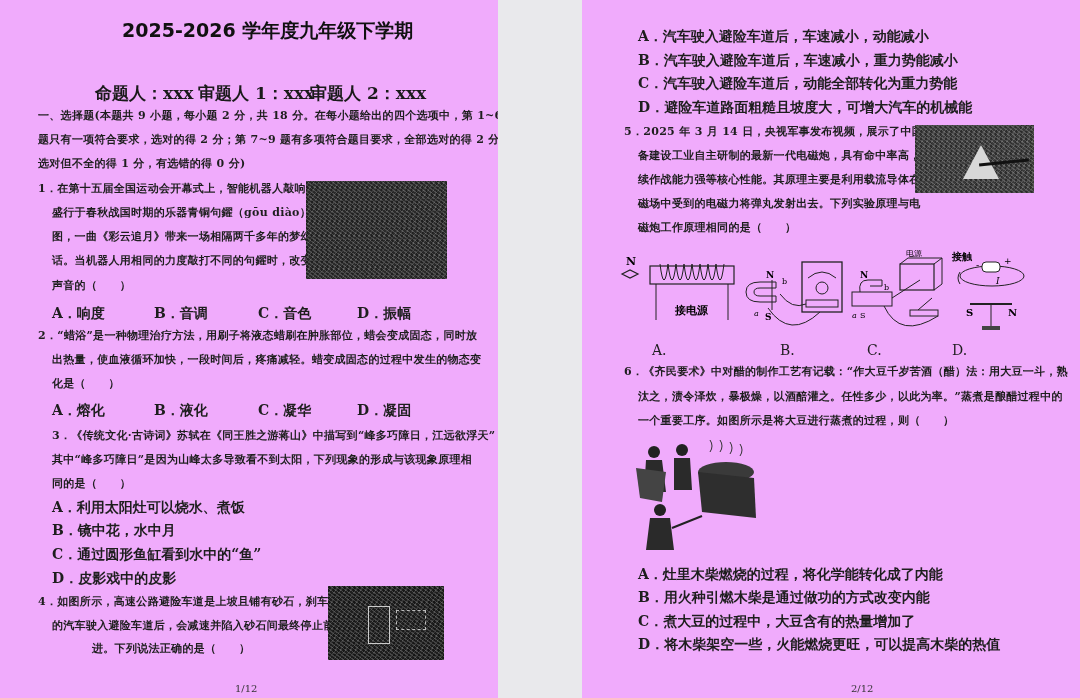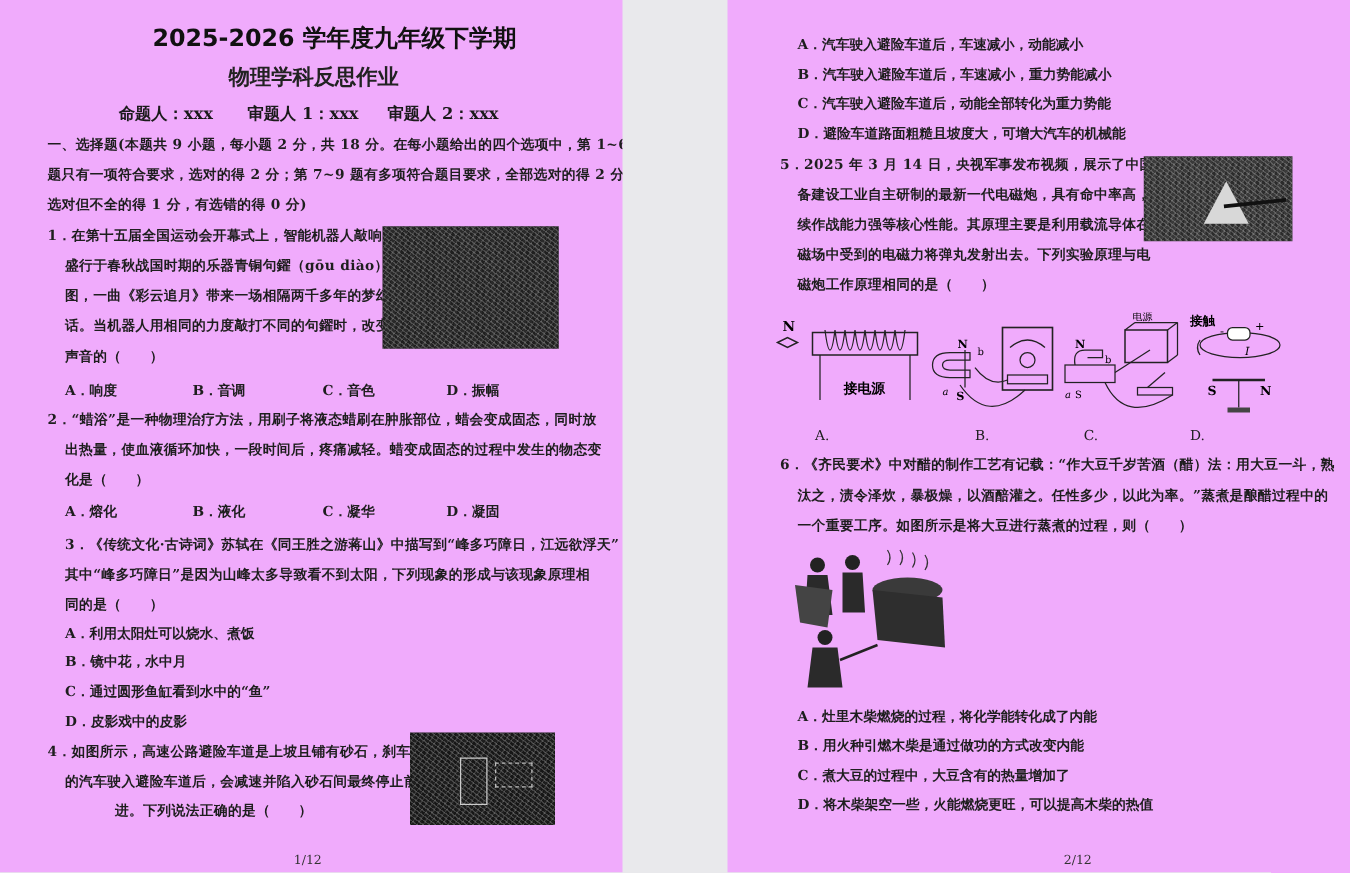--- a/index.html
+++ b/index.html
@@ -4,39 +4,38 @@
 <style>
   * { box-sizing: border-box; margin: 0; padding: 0; }
   html, body { width: 1080px; height: 698px; overflow: hidden; background: #e9e9ec; }
   body { position: relative; font-family: "DejaVu Serif", "Liberation Serif", serif; color: #1a1a1a; }
   .page { position: absolute; top: 0; height: 698px; background: #f0abfc; overflow: hidden; }
   #page1 { left: 0; width: 498px; }
   #page2 { left: 582px; width: 498px; }
   .abs { position: absolute; white-space: nowrap; }
   .title { font-family: "DejaVu Sans", "Liberation Sans", sans-serif; font-weight: bold; font-size: 19px; color: #111; }
   .subtitle { font-family: "DejaVu Sans", "Liberation Sans", sans-serif; font-size: 17px; font-weight: bold; color: #222; }
-  .meta { font-size: 13px; font-weight: bold; }
+  .meta { font-size: 17px; font-weight: bold; }
   .txt { font-size: 11px; font-weight: bold; color: #1e1e1e; letter-spacing: 0.3px; }
-  .opt { font-size: 11px; font-weight: bold; color: #1e1e1e; }
+  .opt { font-size: 14px; font-weight: bold; color: #1e1e1e; }
   .pgnum { font-size: 10px; color: #333; }
   .photo { position: absolute; background: #2a2a2a; overflow: hidden; }
   .photo .noise { position: absolute; inset: 0;
     background:
       repeating-linear-gradient(37deg, rgba(255,255,255,0.18) 0 1px, transparent 1px 3px),
       repeating-linear-gradient(-53deg, rgba(255,255,255,0.12) 0 1px, transparent 1px 4px),
       repeating-linear-gradient(90deg, rgba(0,0,0,0.25) 0 2px, transparent 2px 5px);
   }
   .diagram { position: absolute; }
 </style>
 </head>
 <body>
 
 <div class="page" id="page1">
   <div class="abs title" style="left:122px; top:18px;">2025-2026 学年度九年级下学期</div>
-  <div class="abs subtitle" style="left:183px; top:50px;">物理学科反思作业</div>
 
   <div class="abs meta" style="left:95px; top:82px;">命题人：xxx</div>
   <div class="abs meta" style="left:198px; top:82px;">审题人 1：xxx</div>
   <div class="abs meta" style="left:310px; top:82px;">审题人 2：xxx</div>
 
   <div>
     <div class="abs txt" style="left:38px; top:108px;">一、选择题(本题共 9 小题，每小题 2 分，共 18 分。在每小题给出的四个选项中，第 1~6</div>
     <div class="abs txt" style="left:38px; top:132px;">题只有一项符合要求，选对的得 2 分；第 7~9 题有多项符合题目要求，全部选对的得 2 分，</div>
     <div class="abs txt" style="left:38px; top:156px;">选对但不全的得 1 分，有选错的得 0 分)</div>
   </div>

